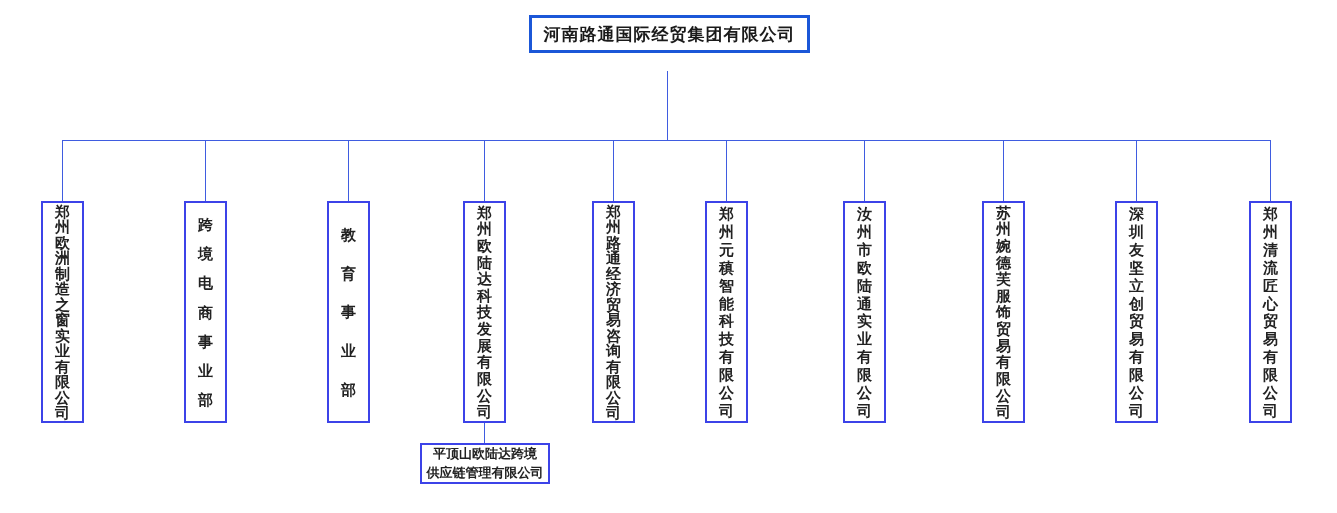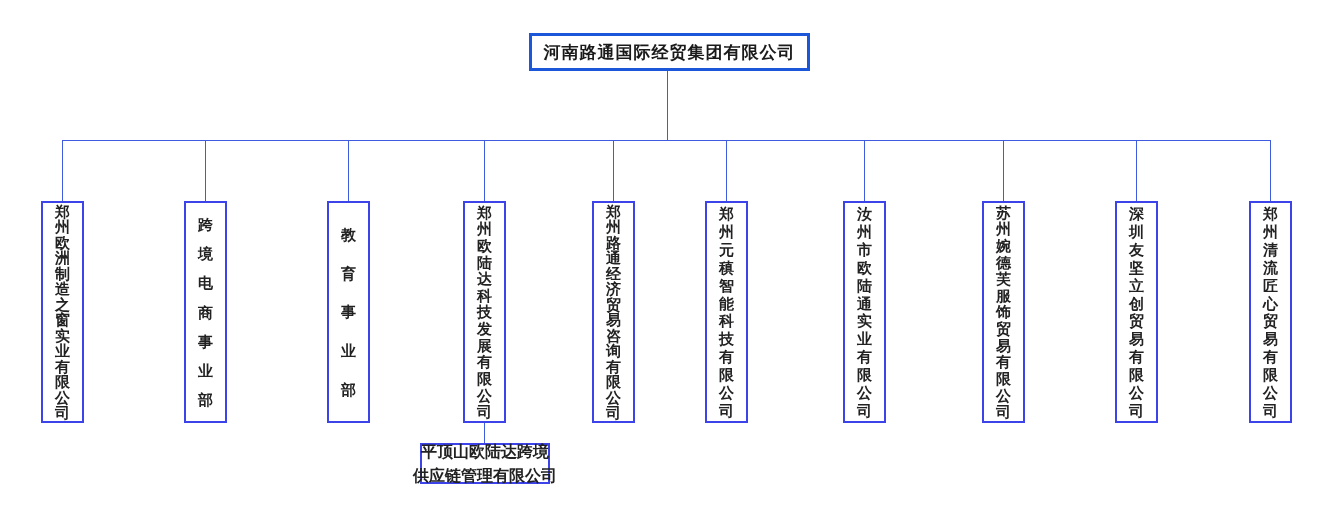--- a/index.html
+++ b/index.html
@@ -22,21 +22,21 @@
   .hline {
     position: absolute;
     height: 1px;
     background: #3f5ce0;
   }
 
   
   .root-node {
     position: absolute;
     left: 529px;
-    top: 33px;
+    top: 15px;
     width: 281px;
     height: 38px;
     box-sizing: border-box;
     border: 3px solid #1b57d8;
     background: #ffffff;
     display: flex;
     align-items: center;
     justify-content: center;
     font-size: 17px;
     font-weight: bold;
@@ -72,21 +72,21 @@
     top: 443px;
     width: 130px;
     height: 41px;
     box-sizing: border-box;
     border: 2px solid #3c43e8;
     background: #ffffff;
     display: flex;
     flex-direction: column;
     justify-content: center;
     align-items: center;
-    font-size: 16px;
+    font-size: 13px;
     font-weight: bold;
     color: #222222;
     line-height: 1.45;
     white-space: nowrap;
   }
 </style>
 </head>
 <body>
 
 <div class="canvas">

